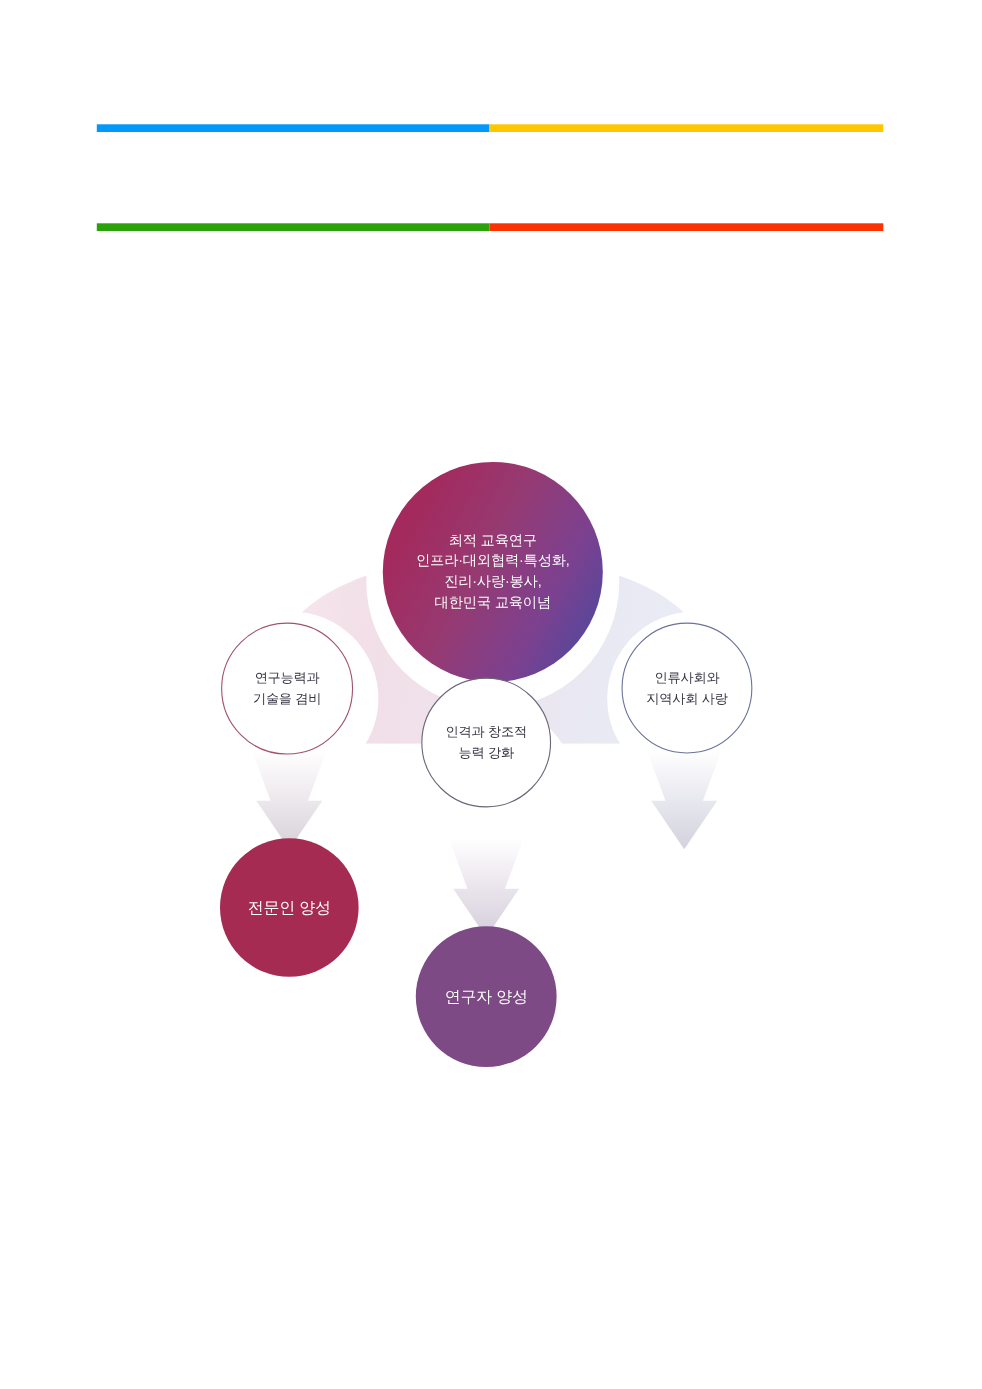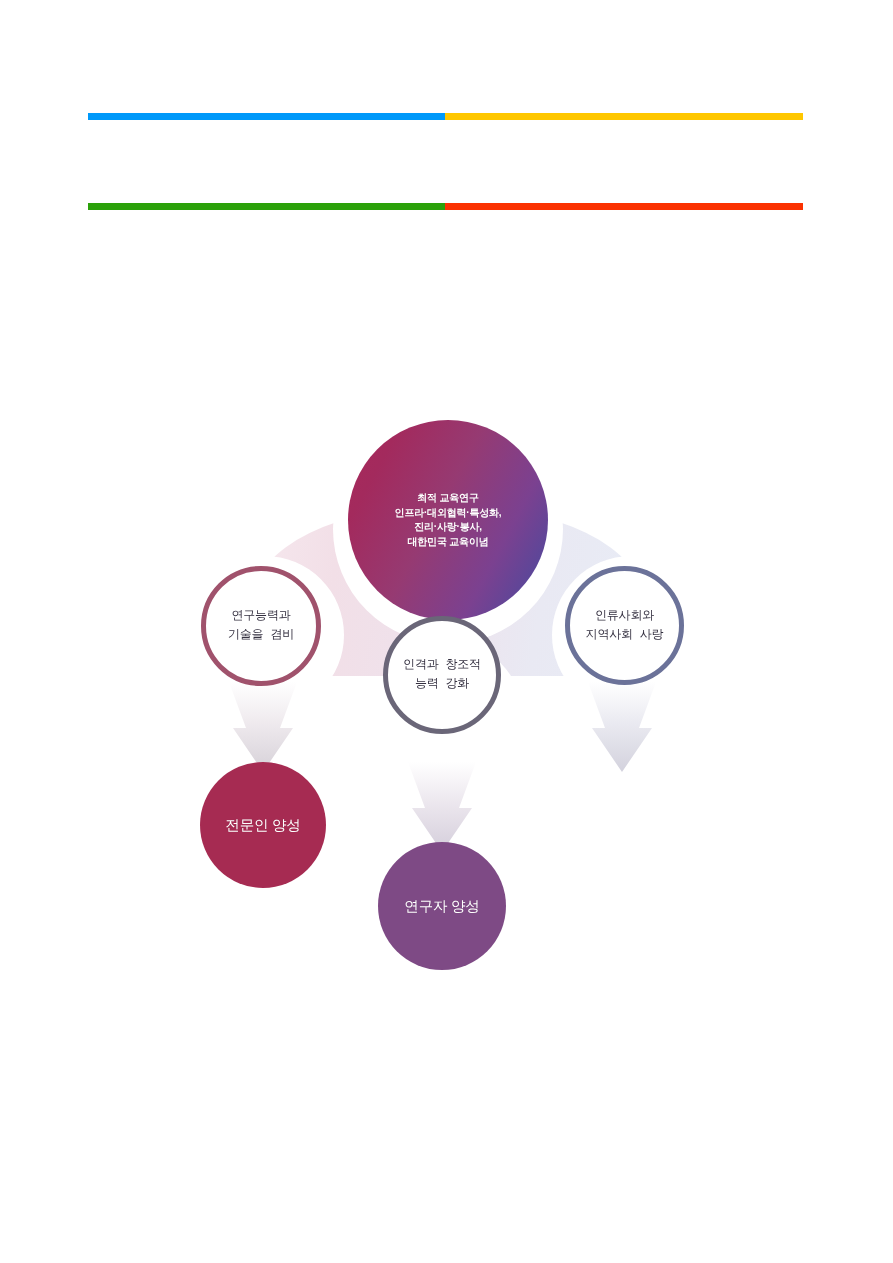--- a/index.html
+++ b/index.html
@@ -101,32 +101,31 @@
     background: linear-gradient(118deg,
                 #a8295a 0%,
                 #a32a5d 18%,
                 #963a72 45%,
                 #7b4190 72%,
                 #56479a 90%,
                 #4a4a9c 100%);
   }
   #hub-circle .label {
     color: #ffffff;
-    font-size: 10px;
-    font-weight: bold;
+    font-size: 13px;
+    font-weight: normal;
     line-height: 1.45;
     letter-spacing: -0.2px;
     text-shadow: 0 0 1px rgba(0,0,0,0.12);
   }
 
   
   .circle-outline {
     background: #ffffff;
-    border: 5px solid #c2410c;
-    font-family: Liberation Mono, monospace;
+    border: 1px solid #c2410c;
   }
   .circle-outline .label {
     color: #343040;
     font-size: 12px;
     font-weight: normal;
     line-height: 1.55;
     letter-spacing: -0.2px;
   }
   #mid-circle-left   { left: 201px; top: 566px; width: 120px; height: 120px; border-color: #a0526c; }
   #mid-circle-center { left: 383px; top: 616px; width: 118px; height: 118px; border-color: #6a6678; }

